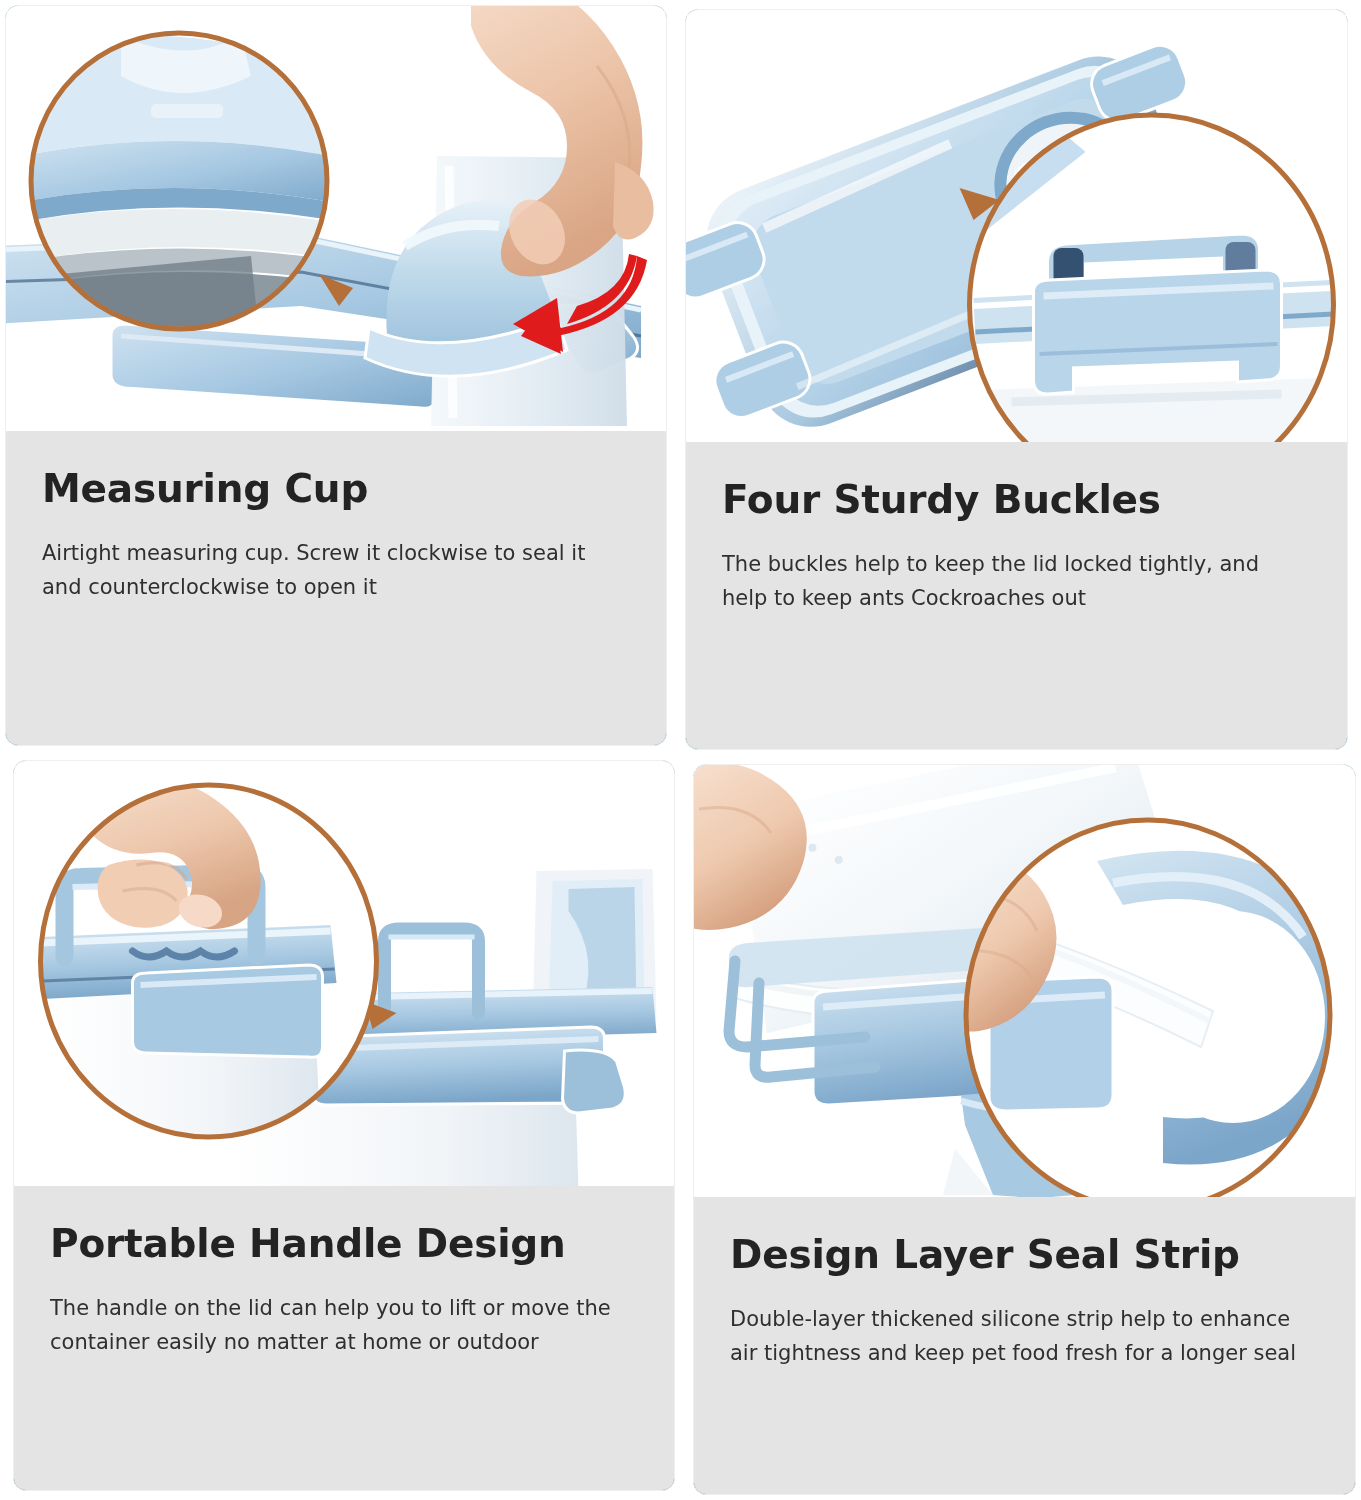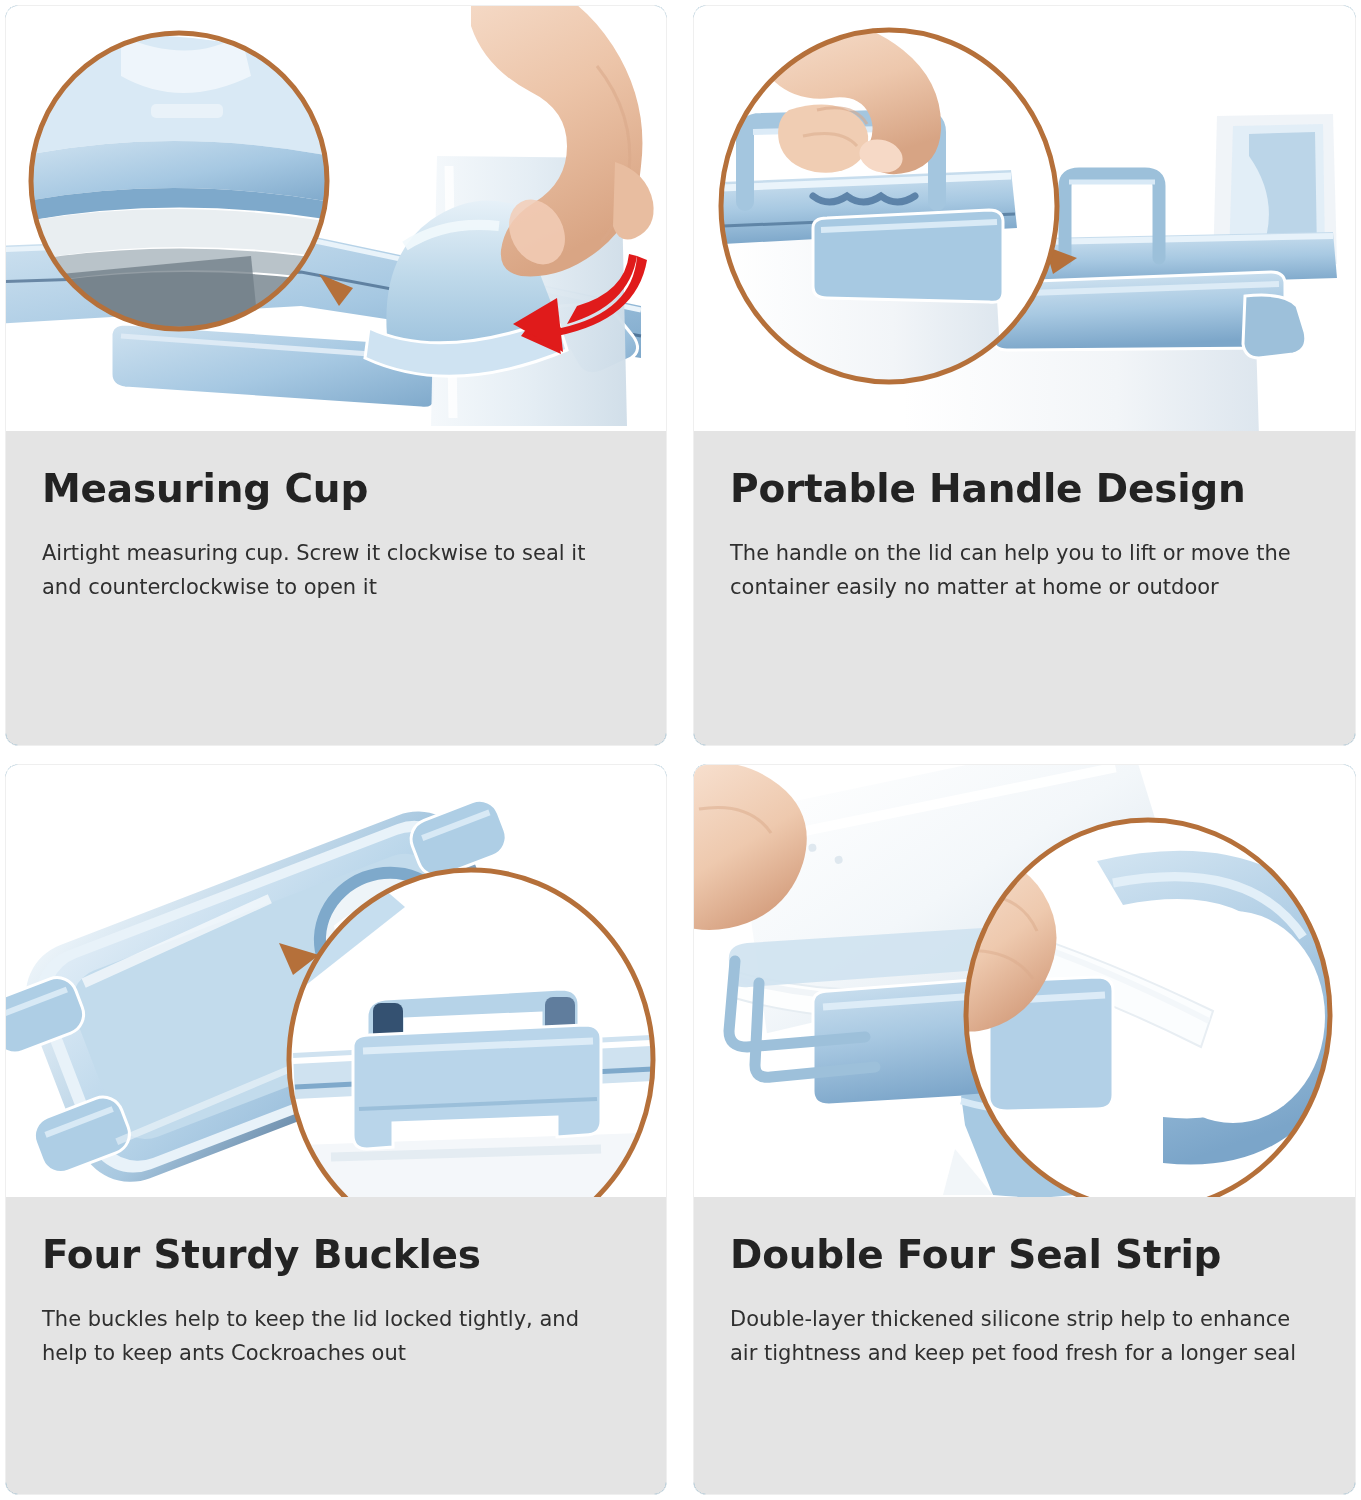--- a/index.html
+++ b/index.html
@@ -171,20 +171,110 @@
         </svg>
       </div>
 
       <div class="caption">
         <div class="cap-title">Measuring Cup</div>
         <div class="cap-body">Airtight measuring cup. Screw it clockwise to seal it and counterclockwise to open it</div>
       </div>
     </div>
   </div>
 
+  <div class="panel bot">
+    <div class="card">
+
+      <div class="photo tall">
+        <svg viewBox="0 0 670 432" preserveAspectRatio="xMidYMid slice">
+          <defs>
+            <linearGradient id="p3lid" x1="0.1" y1="0" x2="0.9" y2="1">
+              <stop offset="0" stop-color="#dceaf5"></stop>
+                <stop offset="0.45" stop-color="#bad6ea"></stop>
+                <stop offset="1" stop-color="#8fb6d6"></stop>
+            </linearGradient>
+            <linearGradient id="p3edge" x1="0" y1="0" x2="1" y2="1">
+              <stop offset="0" stop-color="#f1f7fb"></stop>
+                <stop offset="0.5" stop-color="#a8c8e0"></stop>
+                <stop offset="1" stop-color="#2c4d72"></stop>
+            </linearGradient>
+            <clipPath id="p3clip">
+                <ellipse cx="470" cy="295" rx="182" ry="190"></ellipse>
+              </clipPath>
+          </defs>
+
+          <rect width="670" height="432" fill="#fff"></rect>
+
+          <g transform="rotate(-21 300 215)">
+
+            <rect x="34" y="96" width="470" height="250" rx="54" fill="url(#p3edge)"></rect>
+            <rect x="44" y="104" width="450" height="234" rx="48" fill="#e8f2f9"></rect>
+            <rect x="56" y="114" width="428" height="214" rx="42" fill="url(#p3lid)"></rect>
+
+            <rect x="76" y="132" width="388" height="178" rx="34" fill="#c2dbec"></rect>
+
+            <ellipse cx="396" cy="206" rx="74" ry="70" fill="#7ea9cb"></ellipse>
+            <ellipse cx="396" cy="206" rx="62" ry="58" fill="#eef4f8"></ellipse>
+            <path d="M350 176 Q396 160 438 182 Q448 226 404 252 Q362 256 346 226 Z" fill="#fdfdfd"></path>
+            <path d="M374 178 Q398 224 384 252" fill="none" stroke="#dfe7ec" stroke-width="5"></path>
+
+            <g fill="#aecee5" stroke="#ffffff" stroke-width="3">
+              <rect x="-6" y="124" width="92" height="58" rx="20"></rect>
+              <rect x="-6" y="252" width="92" height="58" rx="20"></rect>
+              <rect x="452" y="110" width="92" height="58" rx="20"></rect>
+              <rect x="452" y="260" width="92" height="58" rx="20"></rect>
+            </g>
+            <g fill="none" stroke="#d8e9f5" stroke-width="6">
+              <path d="M6 140 L78 140"></path>
+                <path d="M6 268 L78 268"></path>
+              <path d="M464 126 L536 126"></path>
+                <path d="M464 276 L536 276"></path>
+            </g>
+
+            <path d="M96 140 L300 128" stroke="#ffffff" stroke-width="10" opacity=".65" fill="none"></path>
+            <path d="M70 300 L320 292" stroke="#ffffff" stroke-width="7" opacity=".45" fill="none"></path>
+          </g>
+
+          <g>
+            <path d="M278 178 L318 190 L292 210 Z" fill="#b5703a"></path>
+            <g clip-path="url(#p3clip)">
+              <rect x="286" y="104" width="370" height="382" fill="#ffffff"></rect>
+
+              <path d="M300 380 L640 368 L646 500 L298 500 Z" fill="#f4f7fa"></path>
+              <path d="M330 392 L600 384" stroke="#e4ecf2" stroke-width="9" fill="none"></path>
+
+              <path d="M292 288 L650 270 L652 316 L294 334 Z" fill="#cfe2f0"></path>
+              <path d="M292 296 L650 278" stroke="#ffffff" stroke-width="6" fill="none"></path>
+              <path d="M294 322 L652 304" stroke="#7fa9cb" stroke-width="5" fill="none"></path>
+
+              <g>
+                <path d="M366 252 Q366 236 384 234 L560 224 Q578 224 578 240 L578 266 L540 268 L540 248 L404 254 L404 276 L366 278 Z" fill="#b6d3e8" stroke="#ffffff" stroke-width="3"></path>
+                <rect x="372" y="238" width="30" height="44" rx="8" fill="#1d3a5c" opacity=".85"></rect>
+                <rect x="544" y="232" width="30" height="40" rx="8" fill="#26456a" opacity=".6"></rect>
+
+                <path d="M352 282 Q352 270 368 270 L584 260 Q600 260 600 274 L600 356 Q600 370 584 370 L556 372 L556 352 L392 358 L392 382 L366 384 Q352 384 352 370 Z" fill="#b9d5ea" stroke="#ffffff" stroke-width="3"></path>
+                <path d="M362 286 L592 276" stroke="#ddecf7" stroke-width="7" fill="none"></path>
+                <path d="M358 344 L596 334" stroke="#94b9d6" stroke-width="4" fill="none" opacity=".8"></path>
+              </g>
+
+              <path d="M286 160 L360 104 L404 142 L300 224 Z" fill="#bcd8ec" opacity=".85"></path>
+              <path d="M292 188 L368 126" stroke="#2c4d72" stroke-width="4" fill="none" opacity=".5"></path>
+            </g>
+            <ellipse cx="470" cy="295" rx="182" ry="190" fill="none" stroke="#b5703a" stroke-width="5"></ellipse>
+          </g>
+        </svg>
+      </div>
+
+      <div class="caption">
+        <div class="cap-title">Four Sturdy Buckles</div>
+        <div class="cap-body">The buckles help to keep the lid locked tightly, and help to keep ants Cockroaches out</div>
+      </div>
+    </div>
+  </div>
+
   <div class="panel top right">
     <div class="card">
 
       <div class="photo">
         <svg viewBox="0 0 663 425" preserveAspectRatio="xMidYMid slice">
           <defs>
             <linearGradient id="p2lid" x1="0" y1="0" x2="0.2" y2="1">
               <stop offset="0" stop-color="#d7e7f3"></stop>
                 <stop offset="0.55" stop-color="#a8c9e2"></stop>
                 <stop offset="1" stop-color="#7ca6c9"></stop>
@@ -261,110 +351,20 @@
         </svg>
       </div>
 
       <div class="caption">
         <div class="cap-title">Portable Handle Design</div>
         <div class="cap-body">The handle on the lid can help you to lift or move the container easily no matter at home or outdoor</div>
       </div>
     </div>
   </div>
 
-  <div class="panel bot">
-    <div class="card">
-
-      <div class="photo tall">
-        <svg viewBox="0 0 670 432" preserveAspectRatio="xMidYMid slice">
-          <defs>
-            <linearGradient id="p3lid" x1="0.1" y1="0" x2="0.9" y2="1">
-              <stop offset="0" stop-color="#dceaf5"></stop>
-                <stop offset="0.45" stop-color="#bad6ea"></stop>
-                <stop offset="1" stop-color="#8fb6d6"></stop>
-            </linearGradient>
-            <linearGradient id="p3edge" x1="0" y1="0" x2="1" y2="1">
-              <stop offset="0" stop-color="#f1f7fb"></stop>
-                <stop offset="0.5" stop-color="#a8c8e0"></stop>
-                <stop offset="1" stop-color="#2c4d72"></stop>
-            </linearGradient>
-            <clipPath id="p3clip">
-                <ellipse cx="470" cy="295" rx="182" ry="190"></ellipse>
-              </clipPath>
-          </defs>
-
-          <rect width="670" height="432" fill="#fff"></rect>
-
-          <g transform="rotate(-21 300 215)">
-
-            <rect x="34" y="96" width="470" height="250" rx="54" fill="url(#p3edge)"></rect>
-            <rect x="44" y="104" width="450" height="234" rx="48" fill="#e8f2f9"></rect>
-            <rect x="56" y="114" width="428" height="214" rx="42" fill="url(#p3lid)"></rect>
-
-            <rect x="76" y="132" width="388" height="178" rx="34" fill="#c2dbec"></rect>
-
-            <ellipse cx="396" cy="206" rx="74" ry="70" fill="#7ea9cb"></ellipse>
-            <ellipse cx="396" cy="206" rx="62" ry="58" fill="#eef4f8"></ellipse>
-            <path d="M350 176 Q396 160 438 182 Q448 226 404 252 Q362 256 346 226 Z" fill="#fdfdfd"></path>
-            <path d="M374 178 Q398 224 384 252" fill="none" stroke="#dfe7ec" stroke-width="5"></path>
-
-            <g fill="#aecee5" stroke="#ffffff" stroke-width="3">
-              <rect x="-6" y="124" width="92" height="58" rx="20"></rect>
-              <rect x="-6" y="252" width="92" height="58" rx="20"></rect>
-              <rect x="452" y="110" width="92" height="58" rx="20"></rect>
-              <rect x="452" y="260" width="92" height="58" rx="20"></rect>
-            </g>
-            <g fill="none" stroke="#d8e9f5" stroke-width="6">
-              <path d="M6 140 L78 140"></path>
-                <path d="M6 268 L78 268"></path>
-              <path d="M464 126 L536 126"></path>
-                <path d="M464 276 L536 276"></path>
-            </g>
-
-            <path d="M96 140 L300 128" stroke="#ffffff" stroke-width="10" opacity=".65" fill="none"></path>
-            <path d="M70 300 L320 292" stroke="#ffffff" stroke-width="7" opacity=".45" fill="none"></path>
-          </g>
-
-          <g>
-            <path d="M278 178 L318 190 L292 210 Z" fill="#b5703a"></path>
-            <g clip-path="url(#p3clip)">
-              <rect x="286" y="104" width="370" height="382" fill="#ffffff"></rect>
-
-              <path d="M300 380 L640 368 L646 500 L298 500 Z" fill="#f4f7fa"></path>
-              <path d="M330 392 L600 384" stroke="#e4ecf2" stroke-width="9" fill="none"></path>
-
-              <path d="M292 288 L650 270 L652 316 L294 334 Z" fill="#cfe2f0"></path>
-              <path d="M292 296 L650 278" stroke="#ffffff" stroke-width="6" fill="none"></path>
-              <path d="M294 322 L652 304" stroke="#7fa9cb" stroke-width="5" fill="none"></path>
-
-              <g>
-                <path d="M366 252 Q366 236 384 234 L560 224 Q578 224 578 240 L578 266 L540 268 L540 248 L404 254 L404 276 L366 278 Z" fill="#b6d3e8" stroke="#ffffff" stroke-width="3"></path>
-                <rect x="372" y="238" width="30" height="44" rx="8" fill="#1d3a5c" opacity=".85"></rect>
-                <rect x="544" y="232" width="30" height="40" rx="8" fill="#26456a" opacity=".6"></rect>
-
-                <path d="M352 282 Q352 270 368 270 L584 260 Q600 260 600 274 L600 356 Q600 370 584 370 L556 372 L556 352 L392 358 L392 382 L366 384 Q352 384 352 370 Z" fill="#b9d5ea" stroke="#ffffff" stroke-width="3"></path>
-                <path d="M362 286 L592 276" stroke="#ddecf7" stroke-width="7" fill="none"></path>
-                <path d="M358 344 L596 334" stroke="#94b9d6" stroke-width="4" fill="none" opacity=".8"></path>
-              </g>
-
-              <path d="M286 160 L360 104 L404 142 L300 224 Z" fill="#bcd8ec" opacity=".85"></path>
-              <path d="M292 188 L368 126" stroke="#2c4d72" stroke-width="4" fill="none" opacity=".5"></path>
-            </g>
-            <ellipse cx="470" cy="295" rx="182" ry="190" fill="none" stroke="#b5703a" stroke-width="5"></ellipse>
-          </g>
-        </svg>
-      </div>
-
-      <div class="caption">
-        <div class="cap-title">Four Sturdy Buckles</div>
-        <div class="cap-body">The buckles help to keep the lid locked tightly, and help to keep ants Cockroaches out</div>
-      </div>
-    </div>
-  </div>
-
   <div class="panel bot right">
     <div class="card">
 
       <div class="photo tall">
         <svg viewBox="0 0 663 432" preserveAspectRatio="xMidYMid slice">
           <defs>
             <linearGradient id="p4body" x1="0" y1="0" x2="0.8" y2="1">
               <stop offset="0" stop-color="#ffffff"></stop>
                 <stop offset="0.55" stop-color="#f3f7fa"></stop>
                 <stop offset="1" stop-color="#dde7ef"></stop>
@@ -439,19 +439,19 @@
               <path d="M254 96 Q320 80 350 128 Q376 170 352 216 Q330 258 286 266 Q254 270 248 244 L248 110 Z" fill="url(#p4skin)"></path>
               <path d="M276 130 Q326 126 344 166" fill="none" stroke="#d9a98a" stroke-width="3" opacity=".5"></path>
               <path d="M266 186 Q318 182 340 214" fill="none" stroke="#d9a98a" stroke-width="3" opacity=".45"></path>
             </g>
             <ellipse cx="455" cy="250" rx="182" ry="195" fill="none" stroke="#b5703a" stroke-width="5"></ellipse>
           </g>
         </svg>
       </div>
 
       <div class="caption">
-        <div class="cap-title">Double Four Seal Strip</div>
+        <div class="cap-title">Design Layer Seal Strip</div>
         <div class="cap-body">Double-layer thickened silicone strip help to enhance air tightness and keep pet food fresh for a longer seal</div>
       </div>
     </div>
   </div>
 
 </div>
 
 </body></html>

